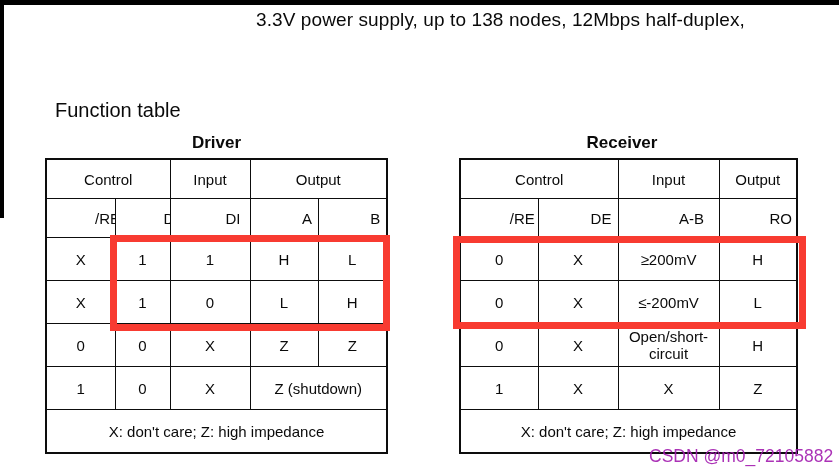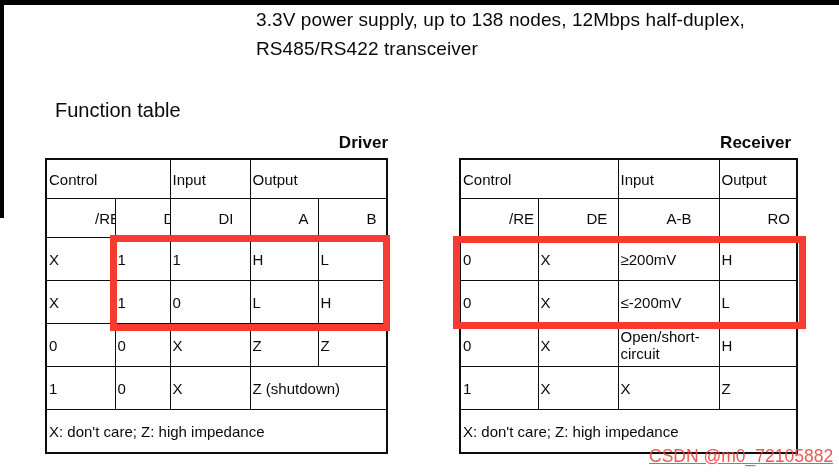--- a/index.html
+++ b/index.html
@@ -17,35 +17,35 @@
   .hdr-text {
     position:absolute; left:256px; top:5px;
     font-size:19px; line-height:29px; letter-spacing:0.1px;
   }
   .section-title {
     position:absolute; left:55px; top:99px;
     font-size:20px;
   }
   .tbl-title {
     position:absolute; top:133px;
-    font-weight:bold; font-size:17px; text-align:right;
+    font-weight:bold; font-size:17px; text-align:center;
   }
   .tbl-title.driver   { left:45px;  width:343px; }
   .tbl-title.receiver { left:453px; width:338px; }
 
   table.ftable {
     position:absolute; top:158px;
     border-collapse:collapse; table-layout:fixed;
     border:2px solid #0d0d0d;
   }
   table.ftable.driver   { left:45px;  width:343px; }
   table.ftable.receiver { left:459px; width:338px; }
   .ftable td {
     border:1.6px solid #0d0d0d;
-    vertical-align:middle;
+    text-align:center; vertical-align:middle;
     font-size:15px; line-height:17px; padding:0 2px;
     overflow:hidden;
   }
   .ftable tr.grp  td { height:38px; }
   .ftable tr.cols td { height:38px;padding-left:48px; }
   .ftable tr.data td { height:42px; }
   .ftable tr.foot td { height:42px; }
 
   .hl-box {
     position:absolute; box-sizing:border-box;
@@ -62,21 +62,20 @@
   }
 </style>
 </head>
 <body>
 
 <div class="top-rule"></div>
 <div class="left-rule"></div>
 
 <div class="hdr-text">
   <div>3.3V power supply, up to 138 nodes, 12Mbps half-duplex,</div>
-  <div>RS485/RS422 transceiver</div>
 </div>
 
 <div class="section-title">Function table</div>
 
 <div class="tbl-title driver">Driver</div>
 <div class="tbl-title receiver">Receiver</div>
 
 <table class="ftable driver">
   <colgroup>
       <col style="width:69px">
@@ -176,13 +175,13 @@
   </tr>
   <tr class="foot">
     <td colspan="4">X: don't care; Z: high impedance</td>
   </tr>
 </tbody>
   </table>
 
 <div class="hl-box driver" style="border-color: rgb(248, 59, 49);"></div>
 <div class="hl-box receiver" style="border-color: rgb(248, 59, 49);"></div>
 
-<div class="watermark" style="color: #ef4444; text-decoration: underline;">CSDN @m0_72105882</div>
+<div class="watermark" style="color: #a21caf;">CSDN @m0_72105882</div>
 
 </body></html>

